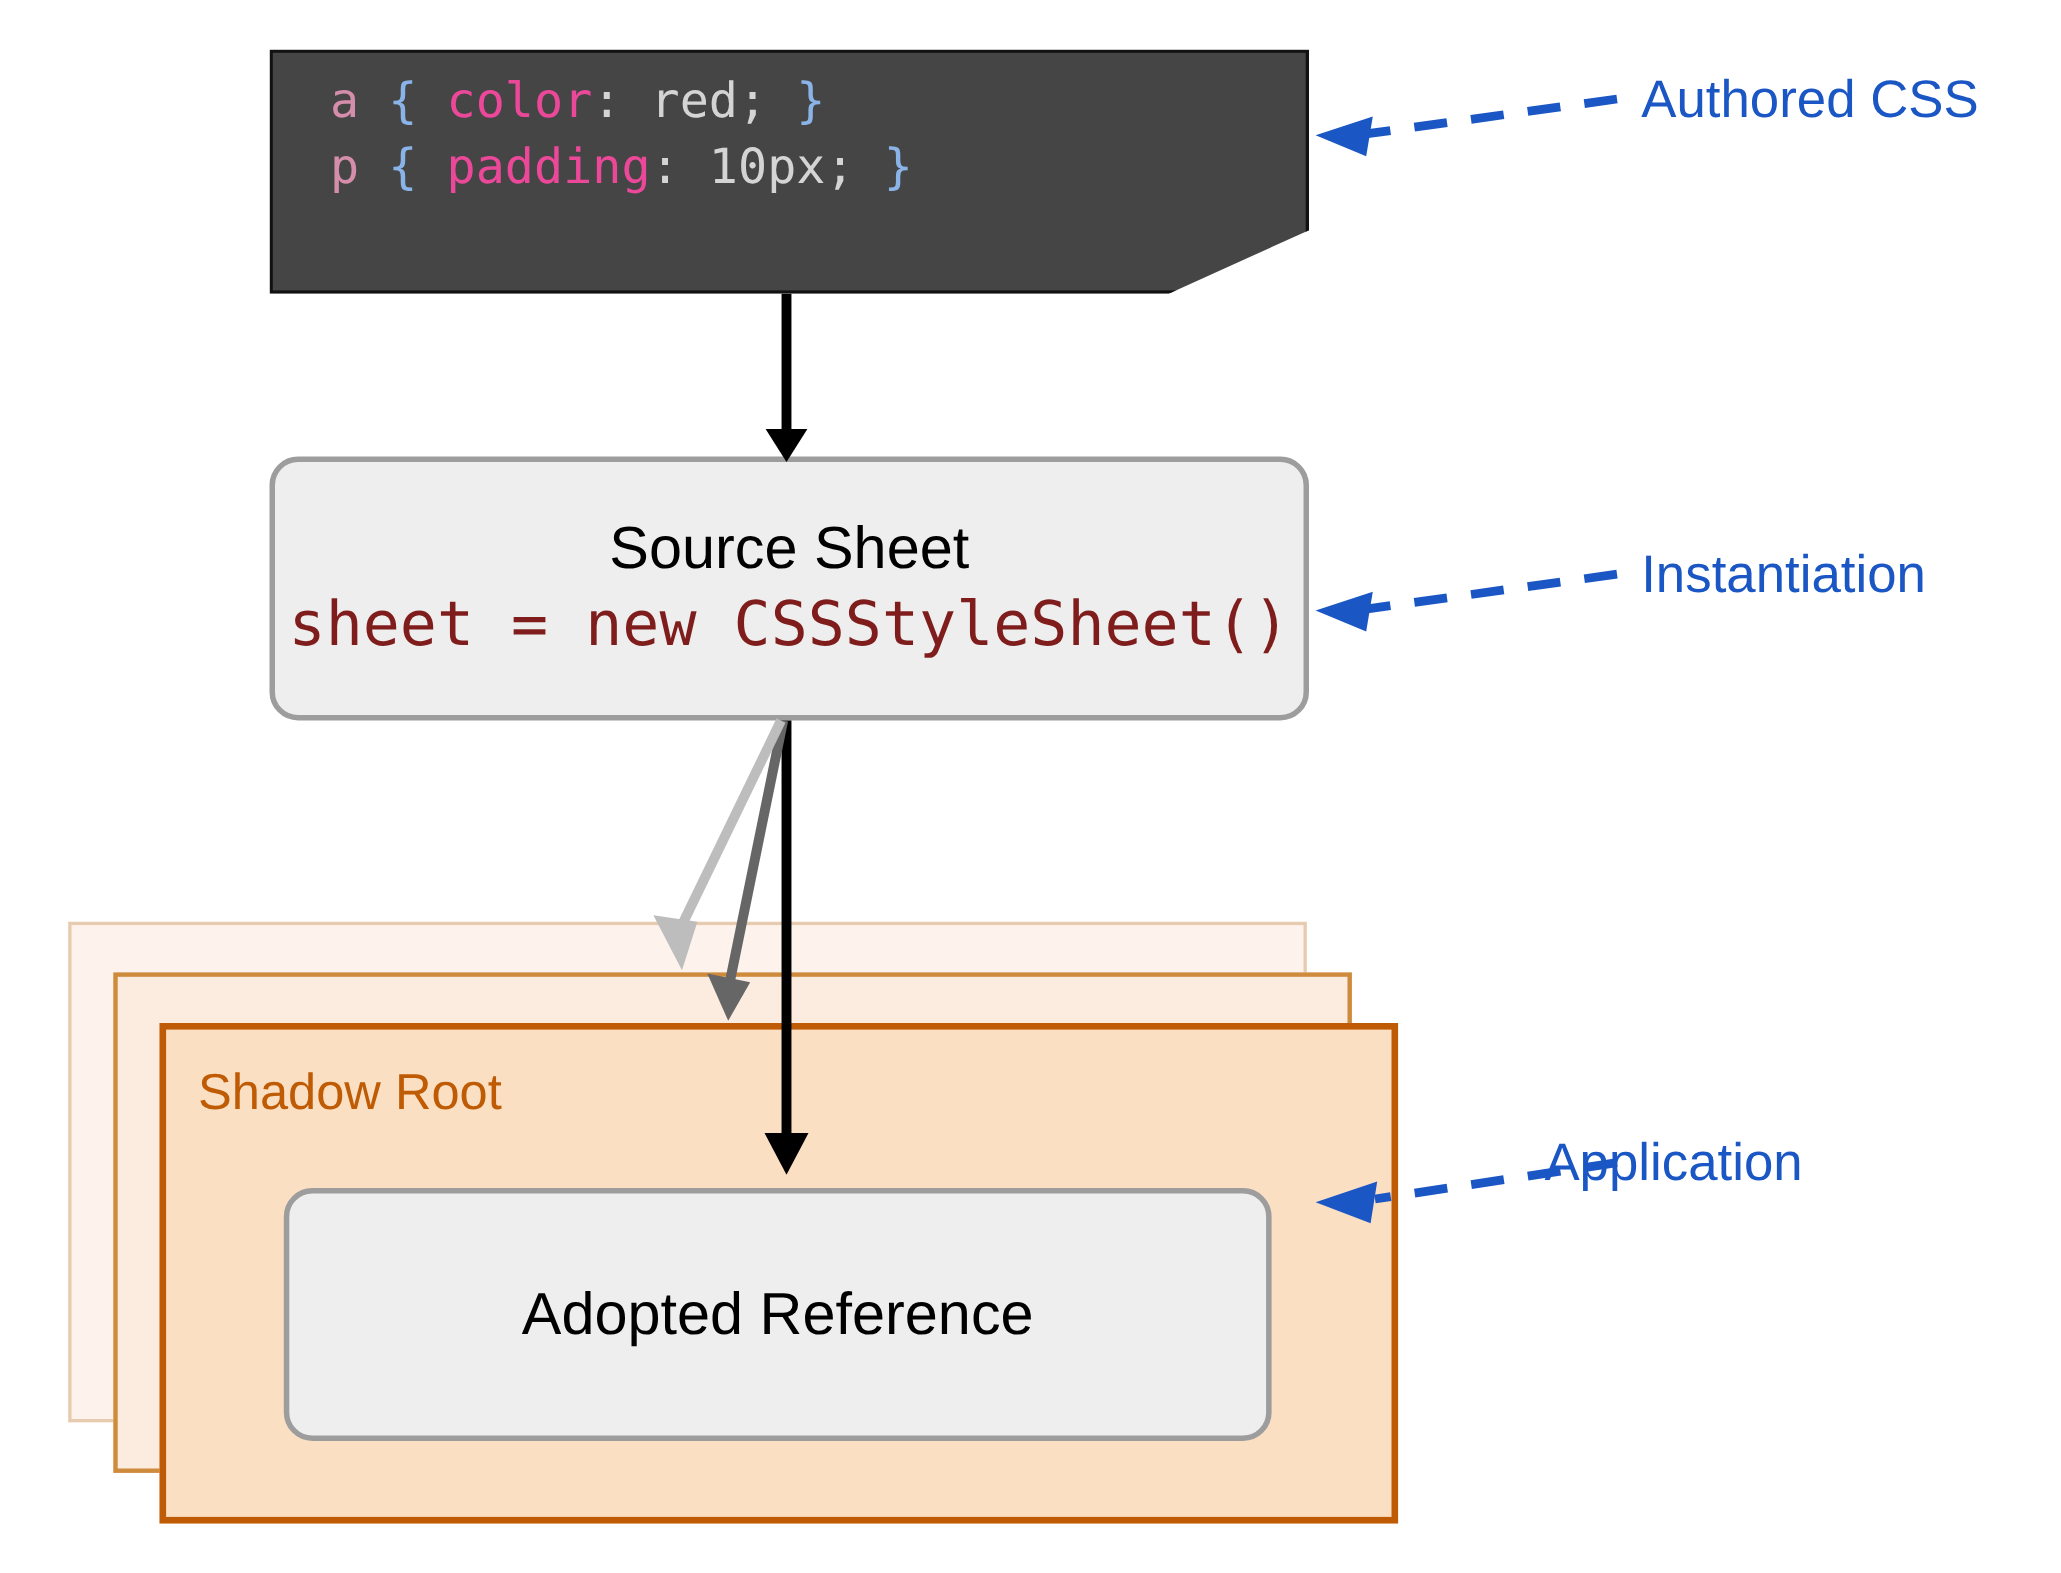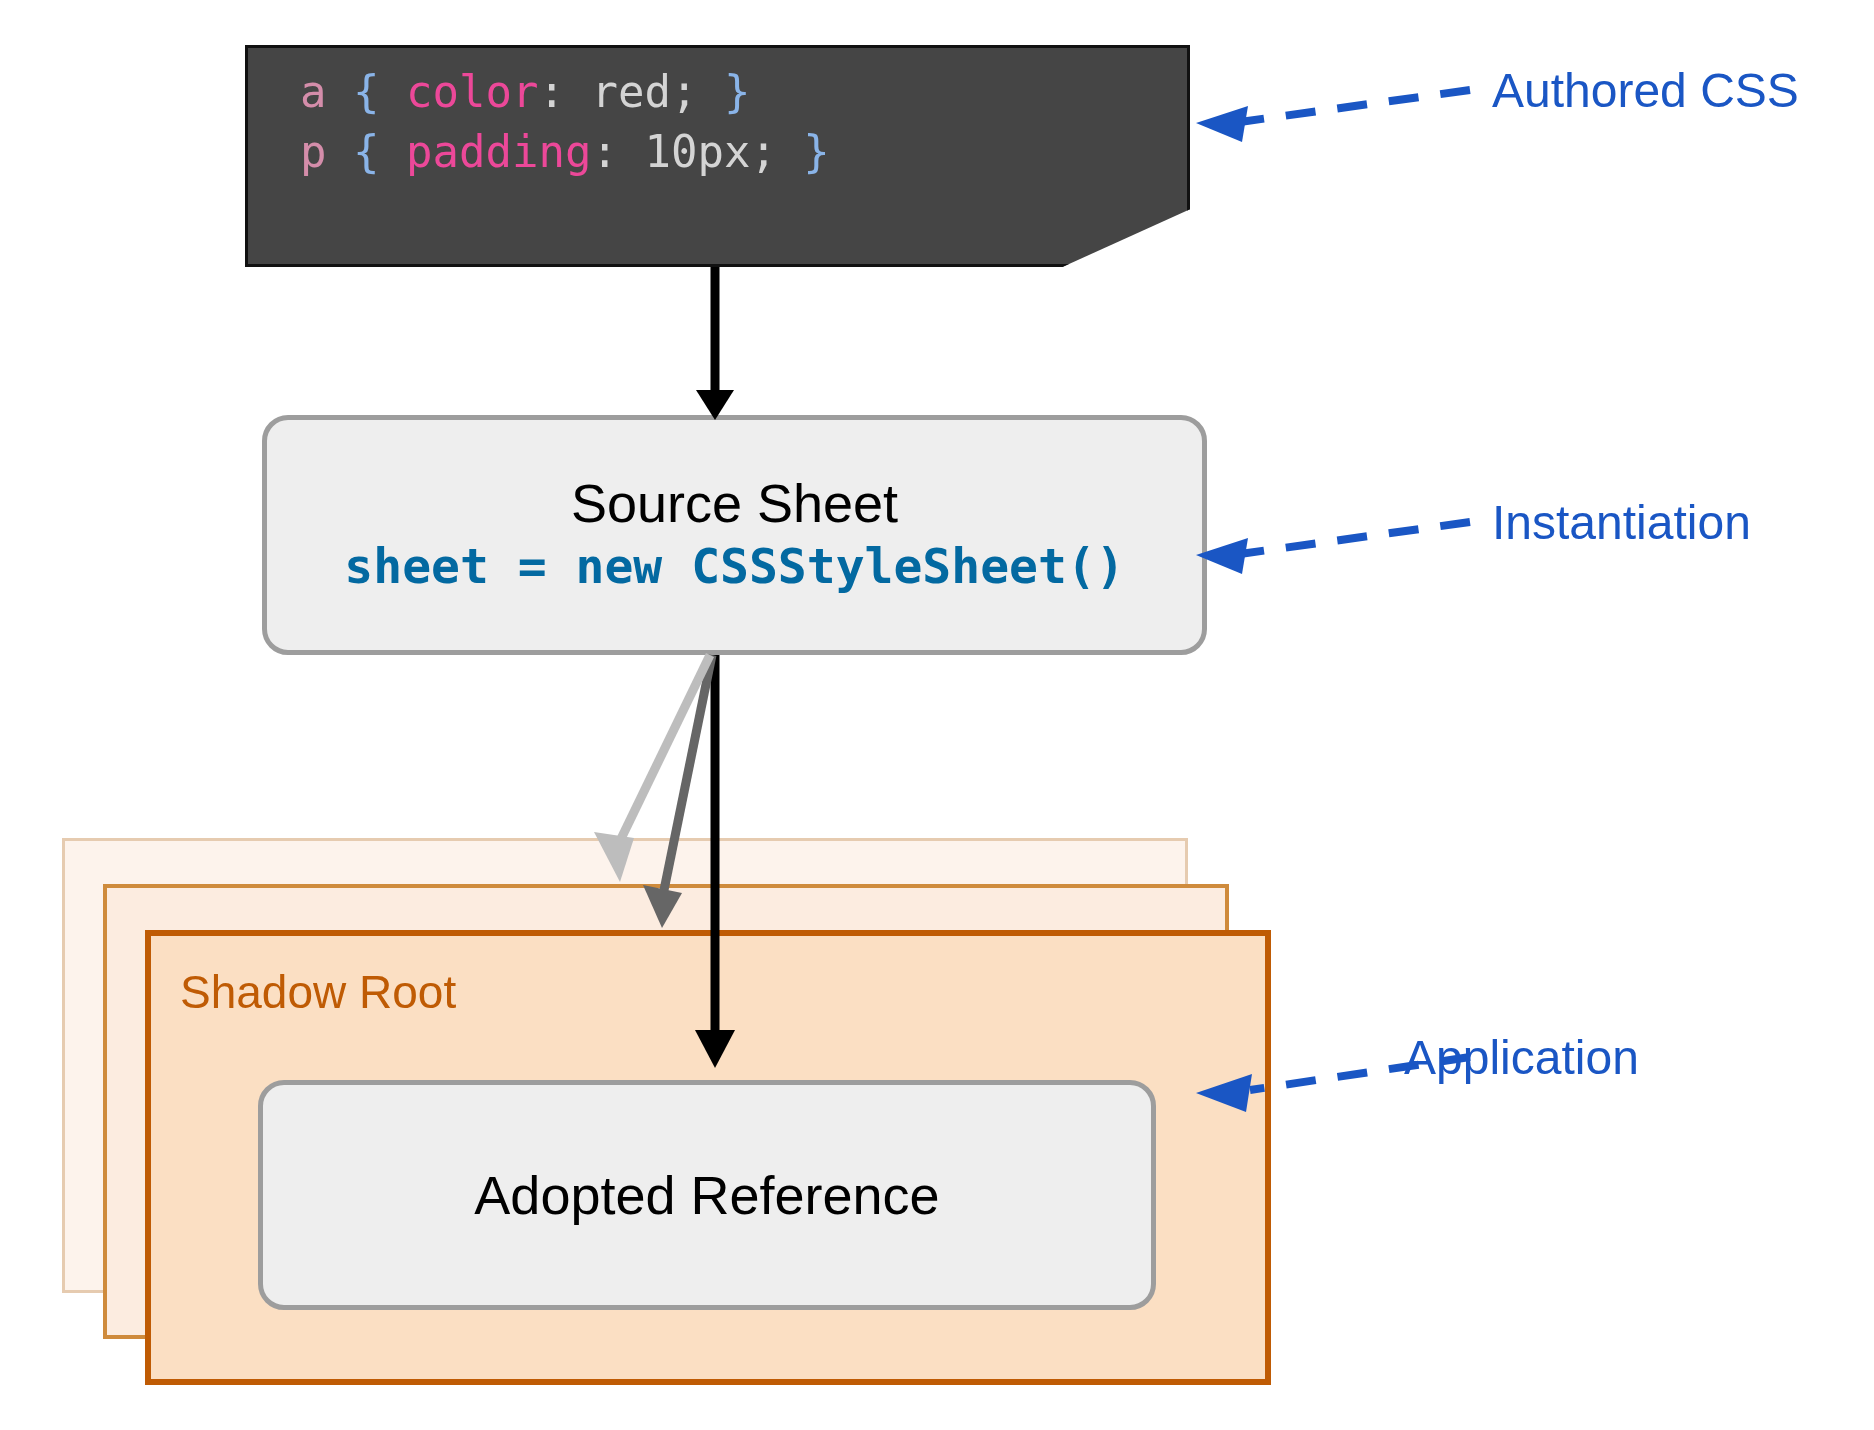--- a/index.html
+++ b/index.html
@@ -69,35 +69,33 @@
     justify-content: center;
   }
   .node-title {
     color: #000000;
     font-size: 54px;
     line-height: 1.08;
     font-family: "Liberation Sans", sans-serif;
     white-space: nowrap;
   }
   .node-code {
-    color: #0369a1;
-    font-size: 48px;
+    color: #7f1d1d;
+    font-size: 56px;
     line-height: 1.2;
     margin-top: 6px;
     font-family: "DejaVu Sans Mono", "Liberation Mono", monospace;
     white-space: nowrap;
-    font-weight: bold;
   }
 
   #source-sheet-box {
     left: 245px;
     top: 415px;
     width: 945px;
     height: 240px;
-    margin-left: 17px;
   }
   #adopted-reference-box {
     left: 258px;
     top: 1080px;
     width: 898px;
     height: 230px;
   }
 
   
   .shadow-layer {

